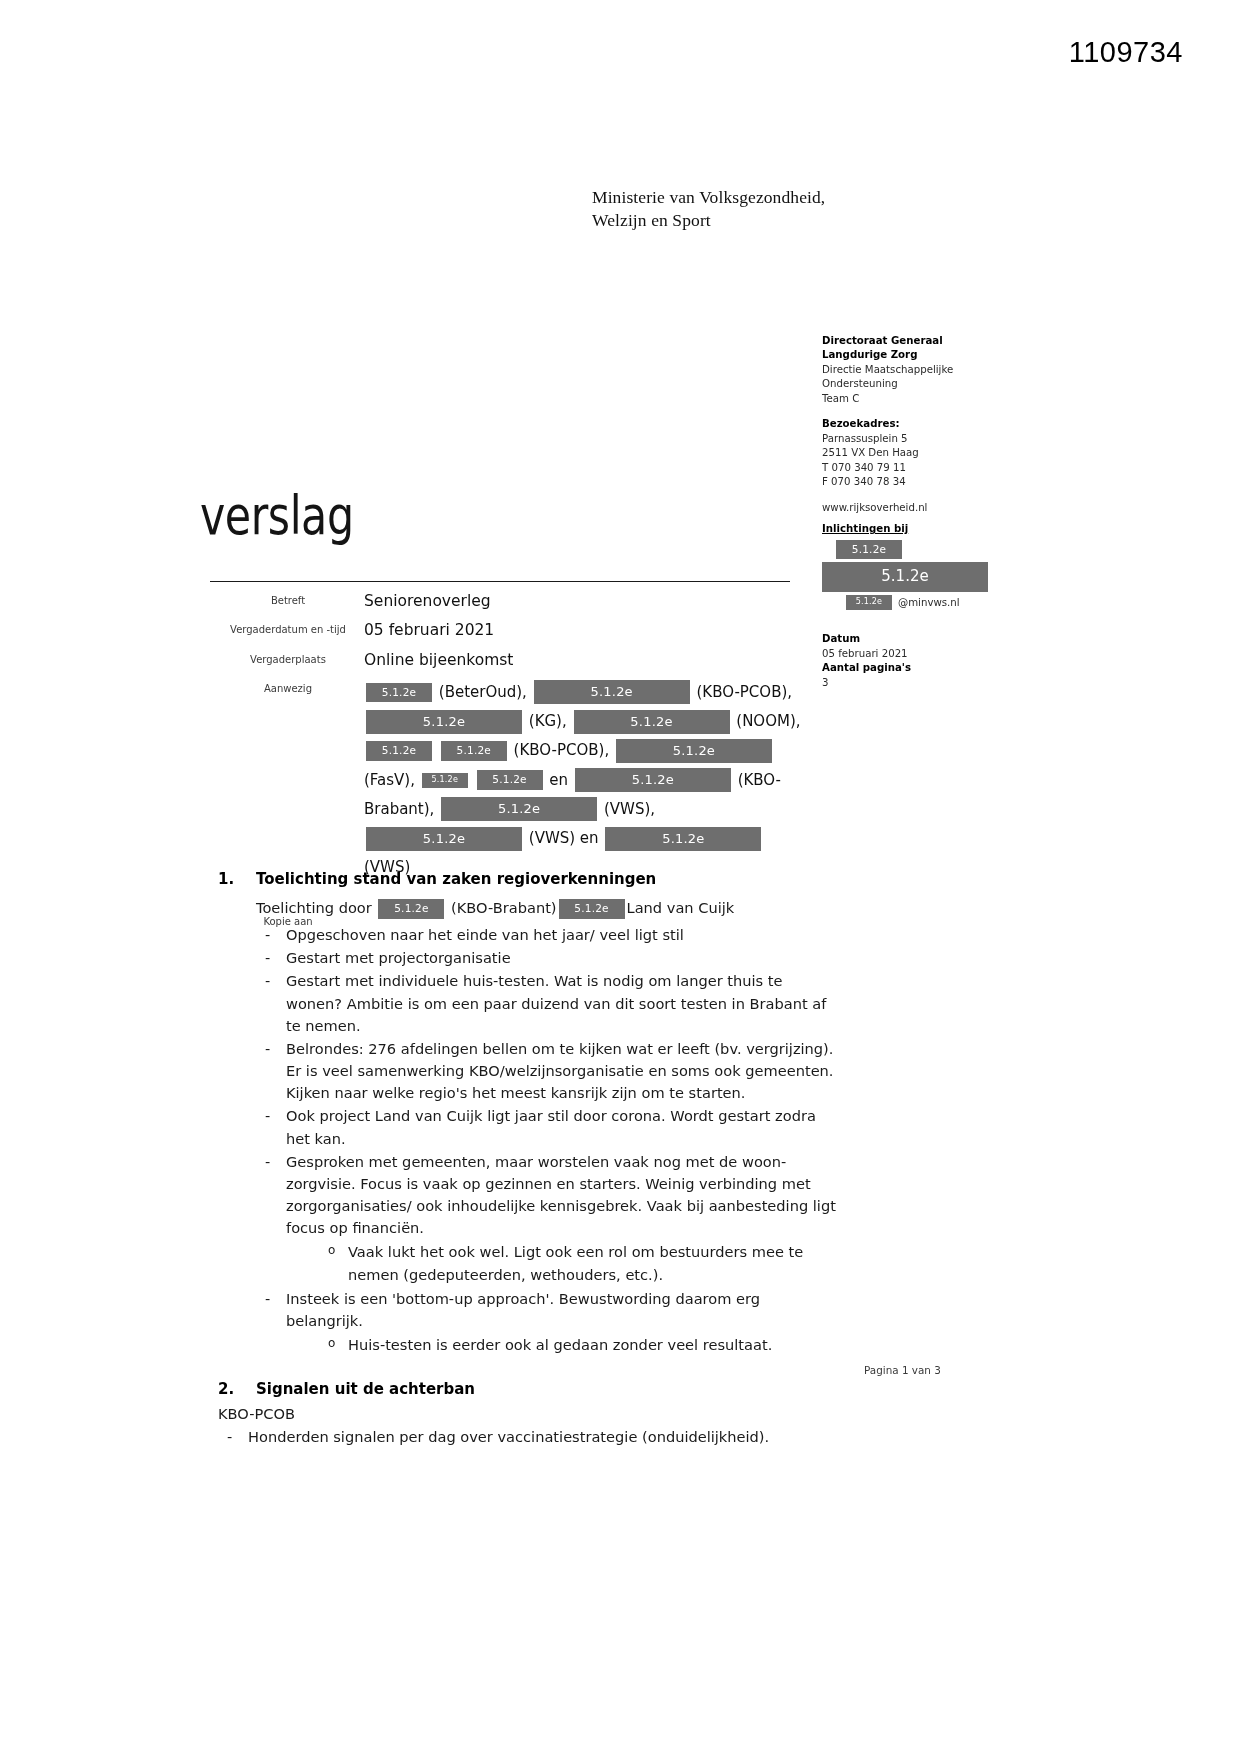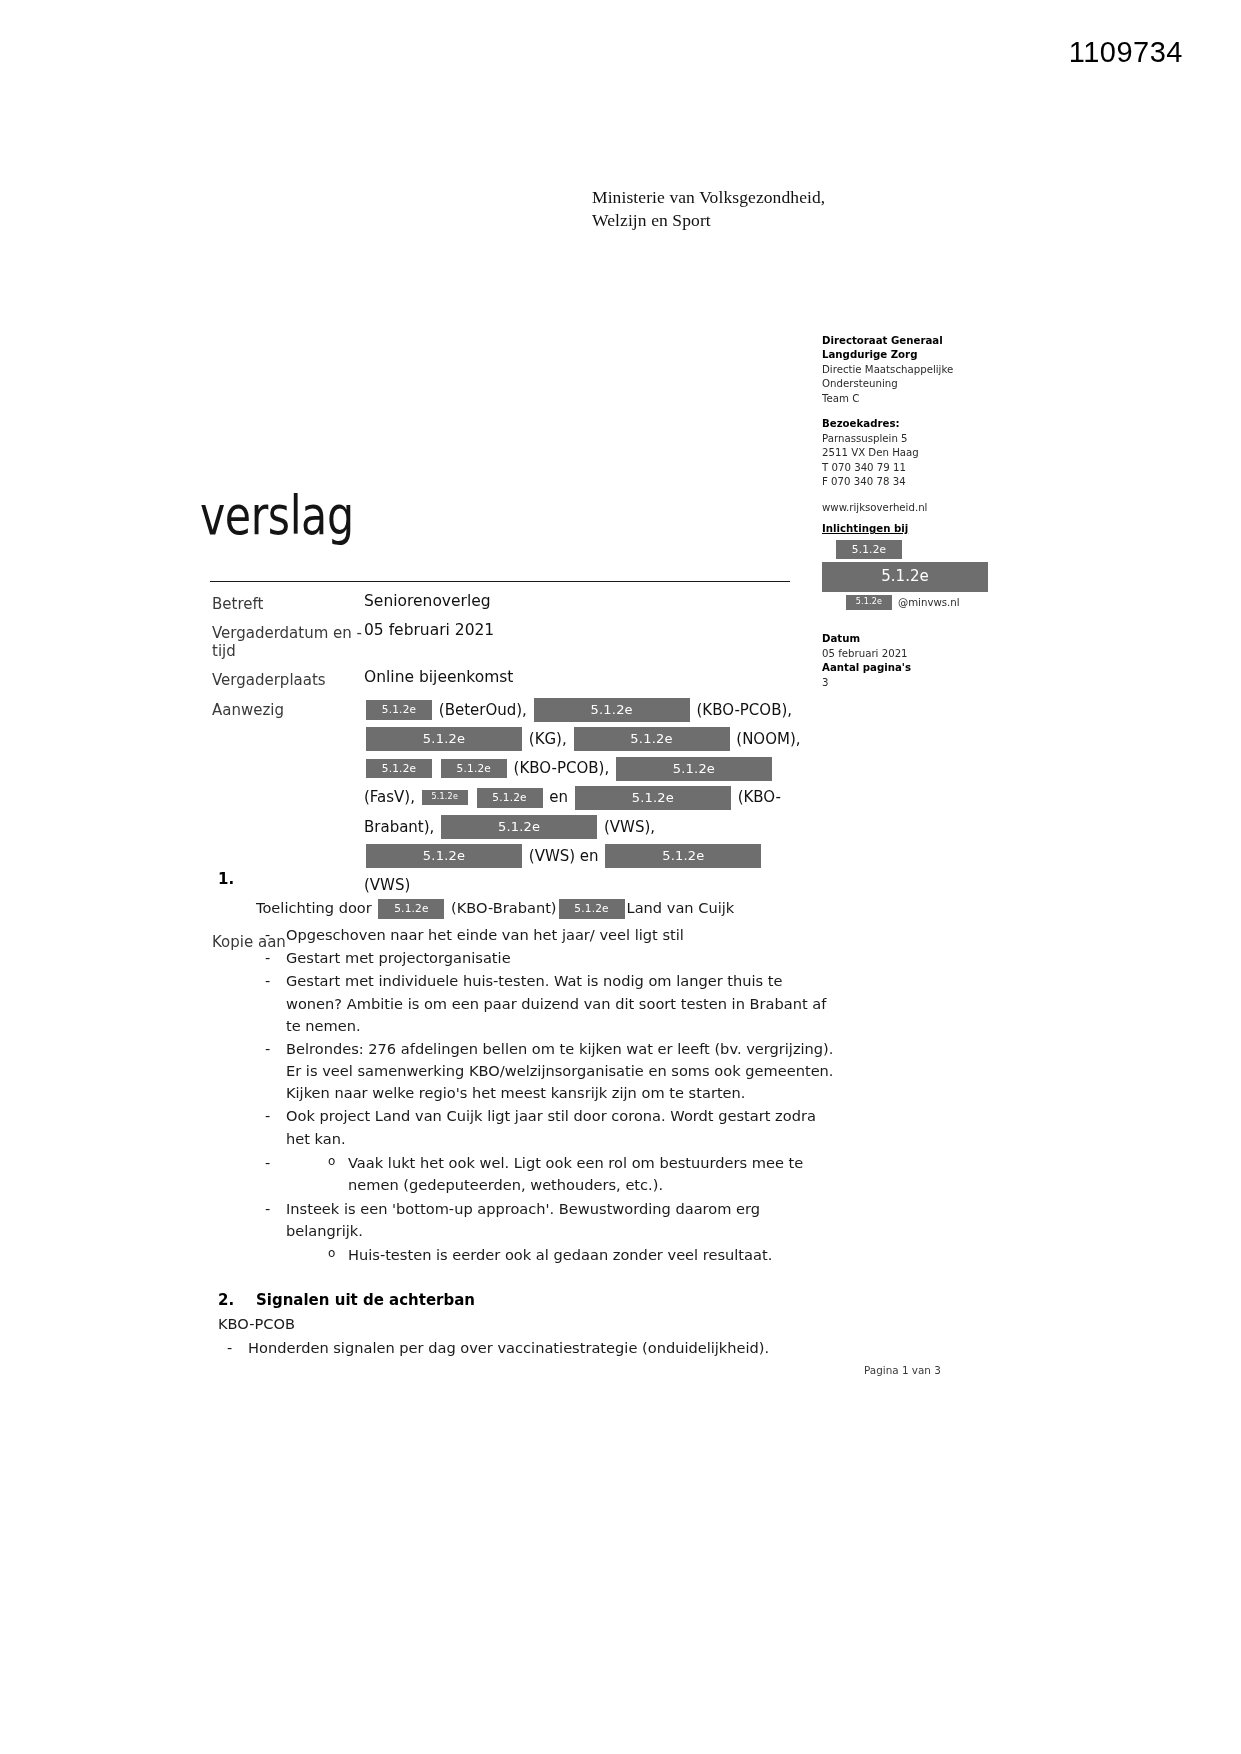--- a/index.html
+++ b/index.html
@@ -155,23 +155,24 @@
     font-family: "DejaVu Sans", sans-serif;
   }
   .meta-row {
     display: flex;
     align-items: flex-start;
     margin-bottom: 6px;
   }
   .meta-label {
     width: 152px;
     flex: 0 0 152px;
-    font-size: 15px;
+    font-size: 10px;
     color: #3a3a3a;
     padding-top: 5px;
+    text-align: center;
   }
   .meta-value {
     font-size: 15.5px;
     color: #111;
     line-height: 1.5;
   }
   .meta-value.attendees {
     line-height: 1.95;
     font-size: 15px;
   }
@@ -374,20 +375,21 @@
       <div class="meta-label">Kopie aan</div>
       <div class="meta-value"></div>
     </div>
 
   </div>
 
   <div class="content">
 
     <div class="sec-head">
       <span class="sec-num">1.</span>
+      <span>Toelichting stand van zaken regioverkenningen</span>
     </div>
     <div class="sec-body">
       <div class="intro-line">
         <span>Toelichting door</span>
         <span class="redact redact-sm">5.1.2e</span>
         <span>(KBO-Brabant)</span><span class="redact redact-sm">5.1.2e</span><span>Land van Cuijk</span>
       </div>
 
       <ul class="dash">
         <li>
@@ -399,20 +401,21 @@
         <li>
           <span>Gestart met individuele huis-testen. Wat is nodig om langer thuis te wonen? Ambitie is om een paar duizend van dit soort testen in Brabant af te nemen.</span>
         </li>
         <li>
           <span>Belrondes: 276 afdelingen bellen om te kijken wat er leeft (bv. vergrijzing). Er is veel samenwerking KBO/welzijnsorganisatie en soms ook gemeenten. Kijken naar welke regio's het meest kansrijk zijn om te starten.</span>
         </li>
         <li>
           <span>Ook project Land van Cuijk ligt jaar stil door corona. Wordt gestart zodra het kan.</span>
         </li>
         <li>
+          <span>Gesproken met gemeenten, maar worstelen vaak nog met de woon-zorgvisie. Focus is vaak op gezinnen en starters. Weinig verbinding met zorgorganisaties/ ook inhoudelijke kennisgebrek. Vaak bij aanbesteding ligt focus op financiën.</span>
           <ul class="circ">
             <li>
               <span>Vaak lukt het ook wel. Ligt ook een rol om bestuurders mee te nemen (gedeputeerden, wethouders, etc.).</span>
             </li>
           </ul>
         </li>
         <li>
           <span>Insteek is een 'bottom-up approach'. Bewustwording daarom erg belangrijk.</span>
           <ul class="circ">
             <li>

